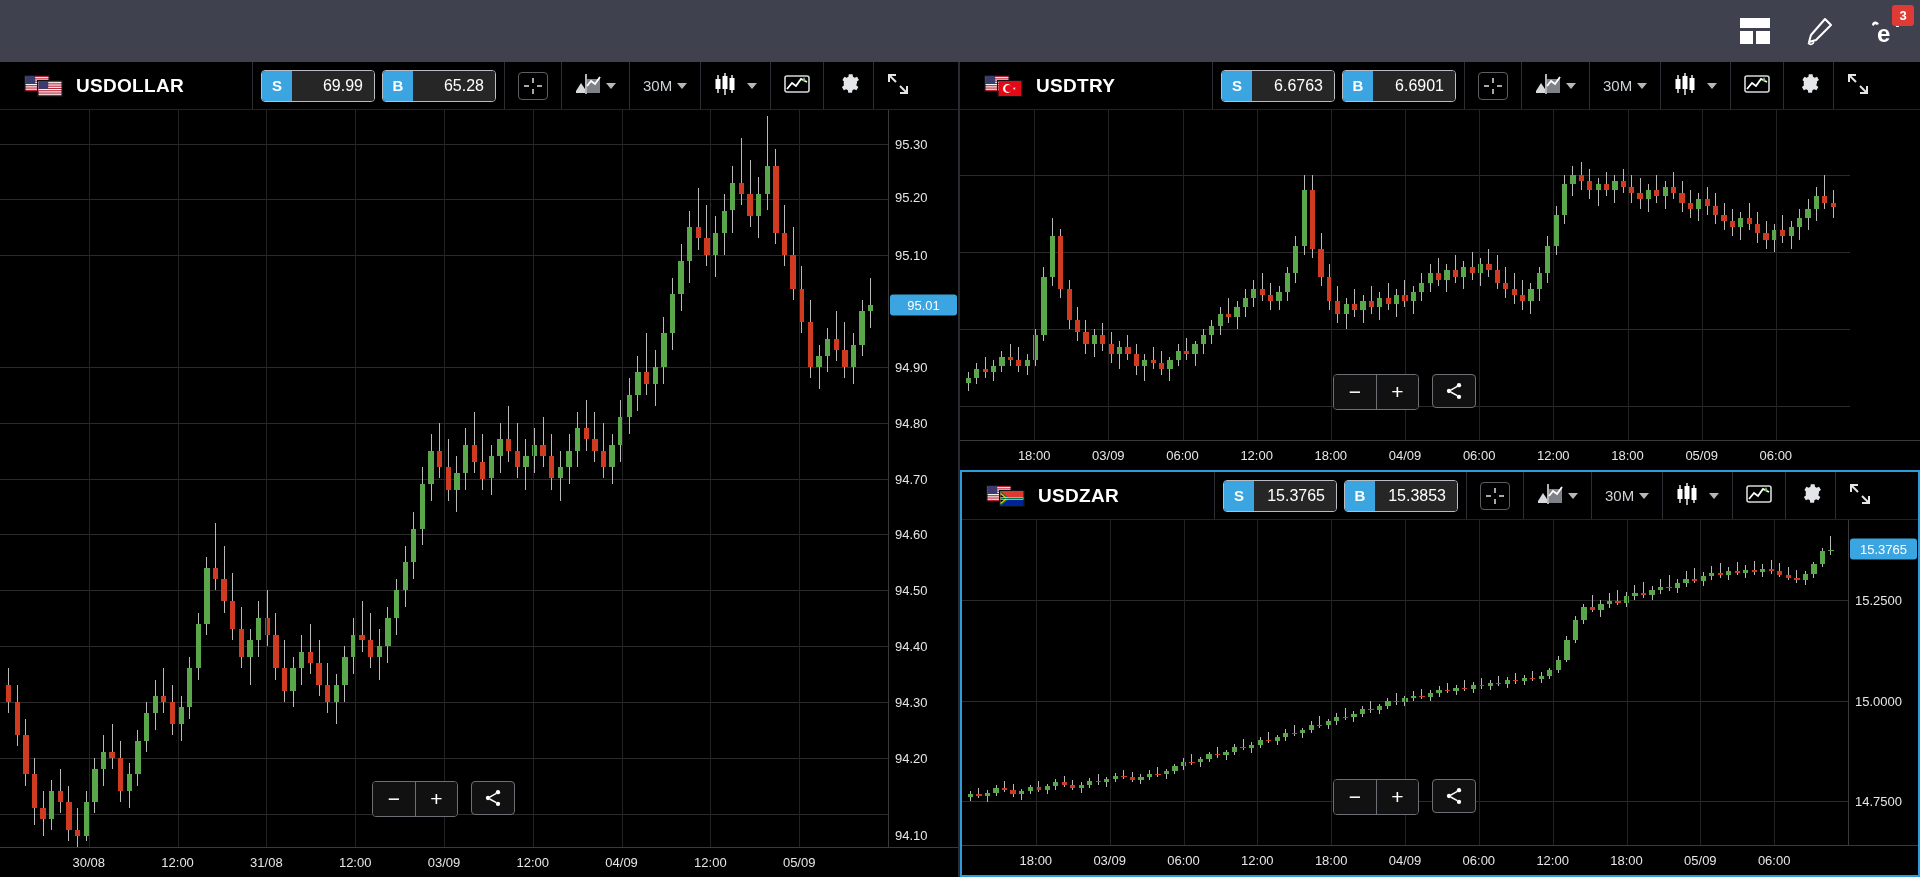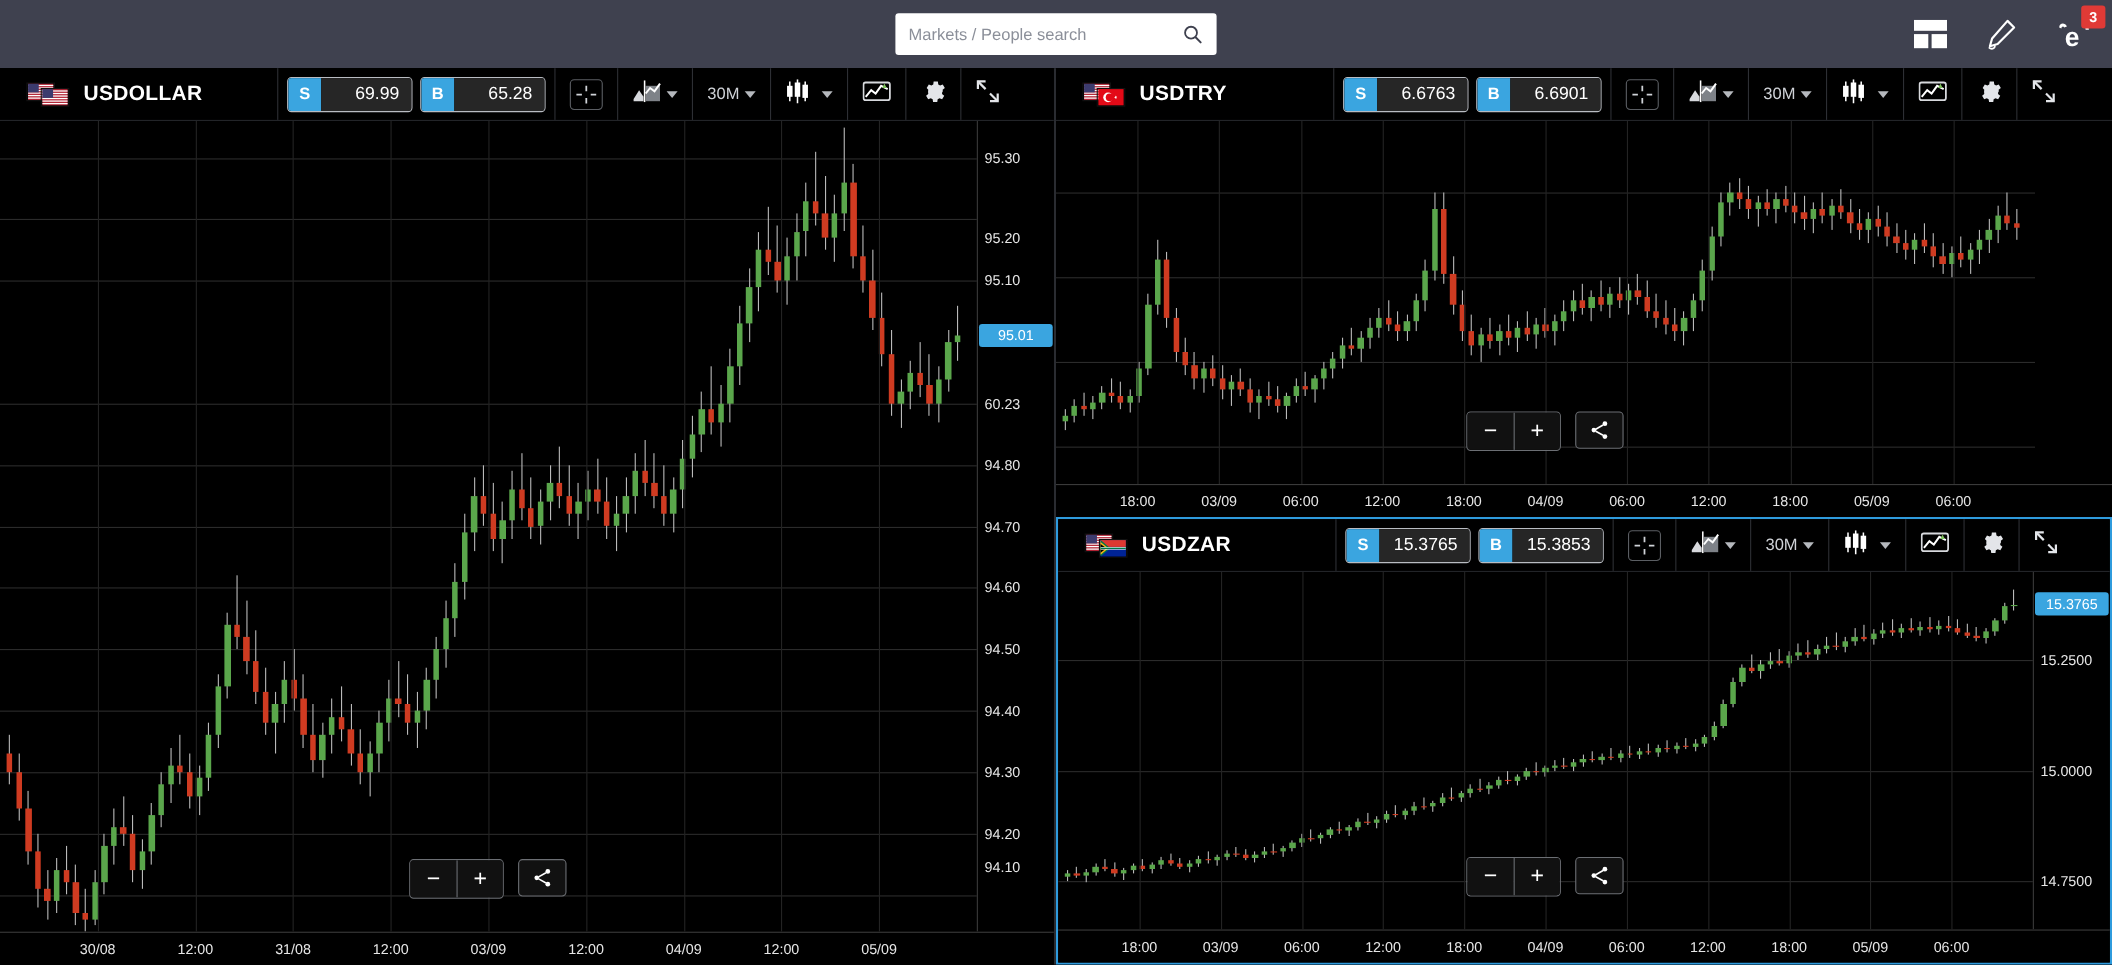--- a/index.html
+++ b/index.html
@@ -133,27 +133,20 @@
   .sharebtn {
     width:44px; height:34px; background:#111; border:1px solid #6c6f74; border-radius:4px;
     display:flex; align-items:center; justify-content:center; cursor:pointer;
   }
 </style>
 </head>
 <body>
 
 <div class="topbar">
 
-  <div class="searchwrap">
-    <input type="text" placeholder="Markets / People search" style="">
-    <svg class="search-icon" viewBox="0 0 24 24">
-      <circle cx="10.5" cy="10.5" r="6.5" fill="none" stroke="#3f414f" stroke-width="2"></circle>
-      <line x1="15.5" y1="15.5" x2="21" y2="21" stroke="#3f414f" stroke-width="2.2" stroke-linecap="round"></line>
-    </svg>
-  </div>
 
   <div class="topright">
     <svg class="ticon" width="30" height="26" viewBox="0 0 30 26">
       <rect x="0" y="0" width="30" height="10" fill="#fff"></rect>
       <rect x="0" y="13" width="13" height="13" fill="#fff"></rect>
       <rect x="16" y="13" width="14" height="13" fill="#fff"></rect>
     </svg>
     <svg class="ticon" width="30" height="30" viewBox="0 0 30 30">
       <path d="M21 3 L27 9 L12 24 L5 26 L7 19 Z" fill="none" stroke="#fff" stroke-width="2" stroke-linejoin="round"></path>
       <path d="M4 27 C7 30, 11 27, 9 25" fill="none" stroke="#fff" stroke-width="1.6"></path>
@@ -282,31 +275,31 @@
           <div class="grid-line" style="top: 312.667px; right: 70px; left: 0px;"></div>
           <div class="grid-line" style="top: 368.5px; right: 70px; left: 0px;"></div>
           <div class="grid-line" style="top: 424.333px; right: 70px; left: 0px;"></div>
           <div class="grid-line" style="top: 480.167px; right: 70px; left: 0px;"></div>
           <div class="grid-line" style="top: 536px; right: 70px; left: 0px;"></div>
           <div class="grid-line" style="top: 591.833px; right: 70px; left: 0px;"></div>
           <div class="grid-line" style="top: 647.667px; right: 70px; left: 0px;"></div>
           <div class="grid-line" style="top: 703.5px; right: 70px; left: 0px;"></div>
           <div class="yaxis">
             <div class="ytick" style="top: 33.5px;">95.30</div>
-            <div class="ytick" style="top: 106px;">95.20</div>
+            <div class="ytick" style="top: 87px;">95.20</div>
             <div class="ytick" style="top: 145.167px;">95.10</div>
-            <div class="ytick" style="top: 256.833px;">60.23</div>
+            <div class="ytick" style="top: 256.833px;">94.90</div>
             <div class="ytick" style="top: 312.667px;">94.80</div>
             <div class="ytick" style="top: 368.5px;">94.70</div>
             <div class="ytick" style="top: 424.333px;">94.60</div>
             <div class="ytick" style="top: 480.167px;">94.50</div>
             <div class="ytick" style="top: 536px;">94.40</div>
             <div class="ytick" style="top: 591.833px;">94.30</div>
             <div class="ytick" style="top: 647.667px;">94.20</div>
-            <div class="ytick" style="top: 678px;">94.10</div>
+            <div class="ytick" style="top: 725px;">94.10</div>
             <div class="ylast" style="top: 195.417px;">95.01</div>
           </div>
           <div class="candle" style="left: 5.94874px; width: 5.34524px;">
             <span class="wick" style="left:2.2px;top:558.3333333333362px;height:44.66666666666595px"></span>
             <span class="body down" style="width:5.345242718446602px;top:575.0833333333369px;height:16.750000000000796px"></span>
           </div>
           <div class="candle" style="left: 14.5701px; width: 5.34524px;">
             <span class="wick" style="left:2.2px;top:575.0833333333369px;height:61.41666666666674px"></span>
             <span class="body down" style="width:5.345242718446602px;top:591.8333333333377px;height:33.500000000001364px"></span>
           </div>

